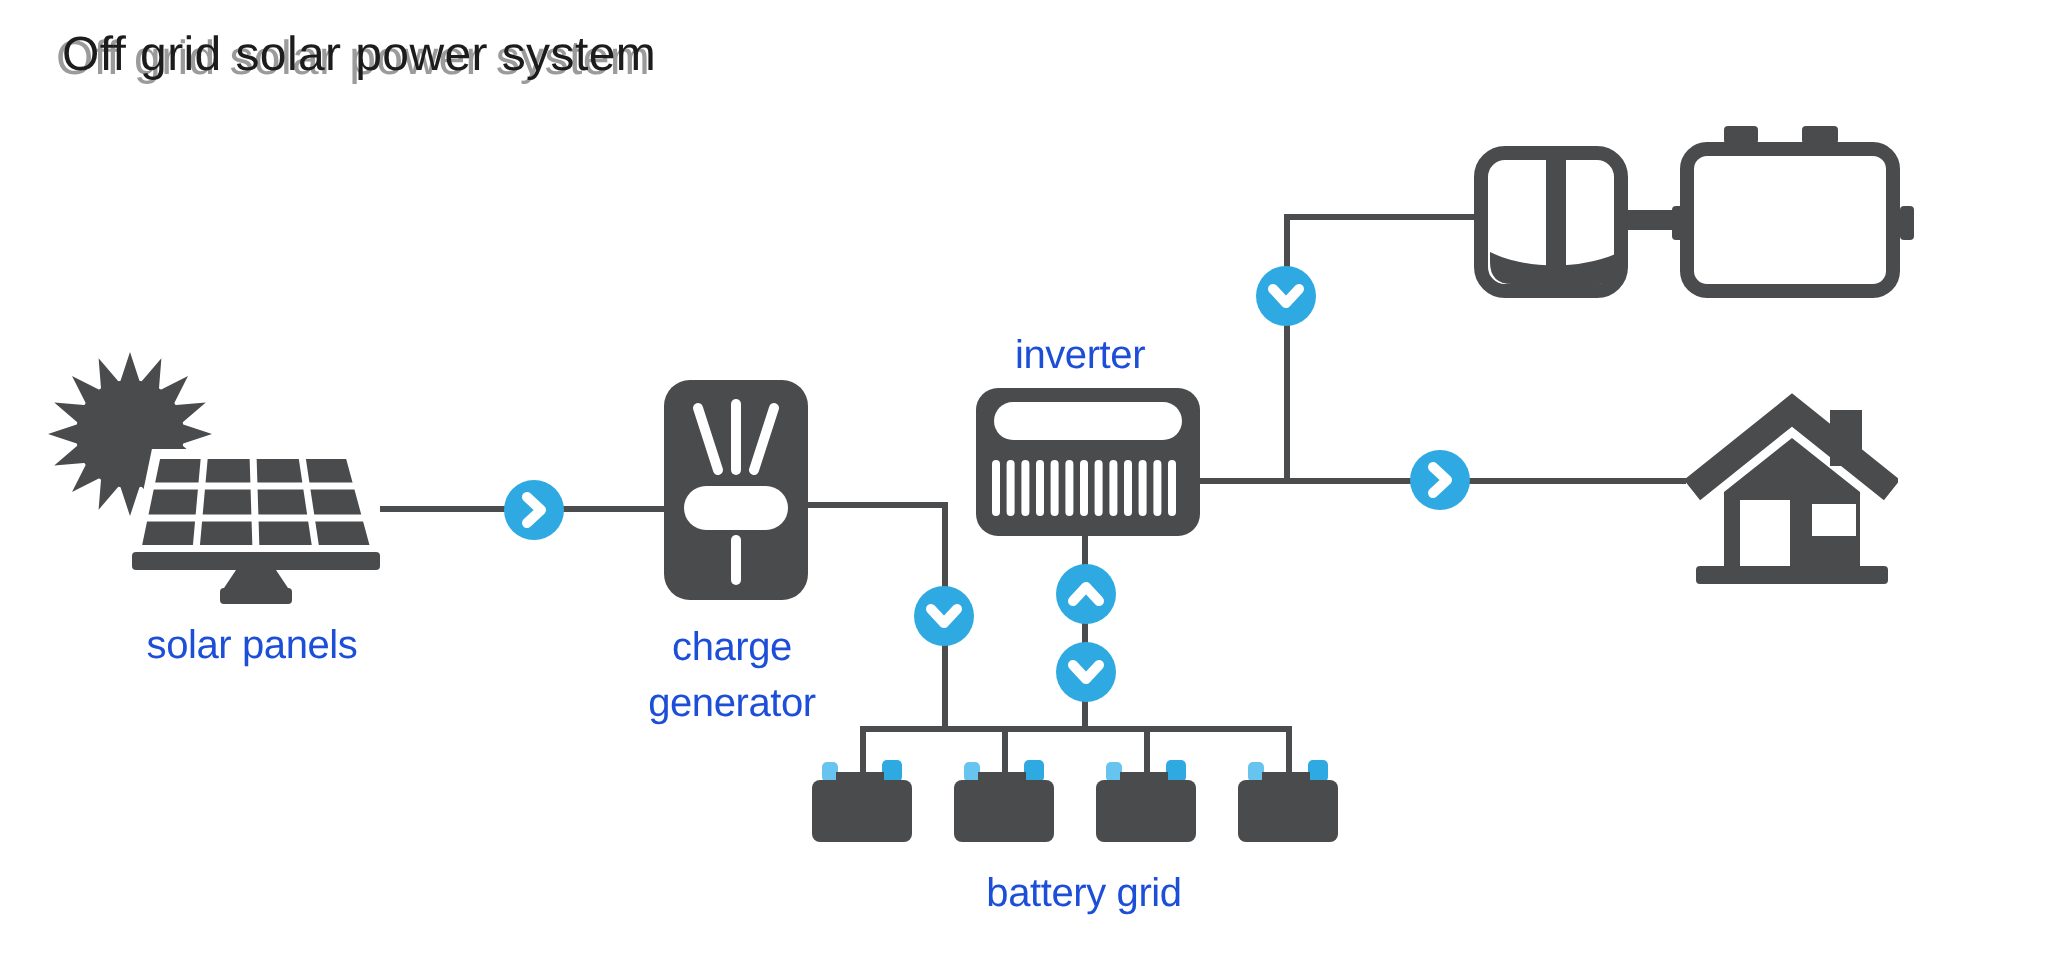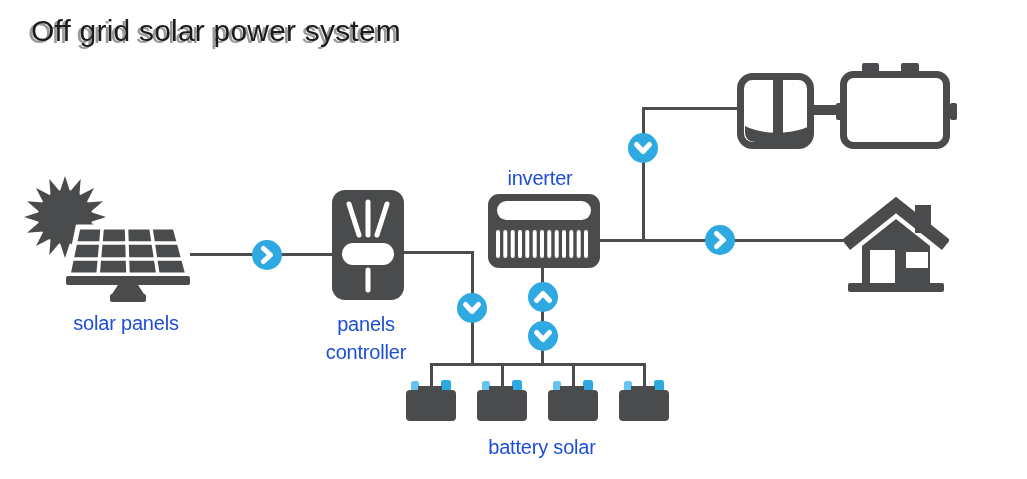--- a/index.html
+++ b/index.html
@@ -1,21 +1,21 @@
 <!DOCTYPE html>
 <html><head>
 <meta charset="utf-8">
 <style>
   html,body{margin:0;padding:0;background:#fff;}
   .stage{
     position:relative;width:1027px;height:479px;background:#ffffff;overflow:hidden;
     font-family:"Liberation Sans",sans-serif;
   }
   .page-title{
-    position:absolute;left:31px;top:14px;font-size:30px;font-weight:400;
+    position:absolute;left:31px;top:14px;font-size:24px;font-weight:400;
     color:#1c1c1c;text-shadow:-3px 2px 0 #9b9b9b;letter-spacing:0.2px;white-space:nowrap;
   }
   .node-label{
     position:absolute;color:#1d4ed8;font-size:20px;line-height:26px;
     text-align:center;letter-spacing:-0.2px;
   }
   .wire{position:absolute;background:#4b4c4e;z-index:1;}
   .arrow-node{
     position:absolute;width:30px;height:30px;border-radius:50%;
     background:#2fa9e1;z-index:3;display:flex;align-items:center;justify-content:center;
@@ -167,17 +167,17 @@
     <rect x="1" y="11" width="50" height="31" rx="4" fill="#4a4b4d"></rect>
   </svg>
   <svg class="icon" style="left:618px;top:379px;" width="52" height="43" viewBox="0 0 52 43">
     <rect x="6" y="2" width="8" height="10" rx="2.5" fill="#66c4ee"></rect>
     <rect x="36" y="1" width="10" height="11" rx="2.5" fill="#2fa9e1"></rect>
     <rect x="13" y="7" width="24" height="7" fill="#4a4b4d"></rect>
     <rect x="1" y="11" width="50" height="31" rx="4" fill="#4a4b4d"></rect>
   </svg>
 
   <div class="node-label" style="left:36px;top:310px;width:180px;">solar panels</div>
-  <div class="node-label" style="left:314px;top:310px;width:104px;line-height:28px;">panels controller</div>
+  <div class="node-label" style="left:314px;top:310px;width:104px;line-height:28px;">charge generator</div>
   <div class="node-label" style="left:480px;top:165px;width:120px;">inverter</div>
-  <div class="node-label" style="left:452px;top:434px;width:180px;">battery solar</div>
+  <div class="node-label" style="left:452px;top:434px;width:180px;">battery grid</div>
 
 </div>
 
 </body></html>

